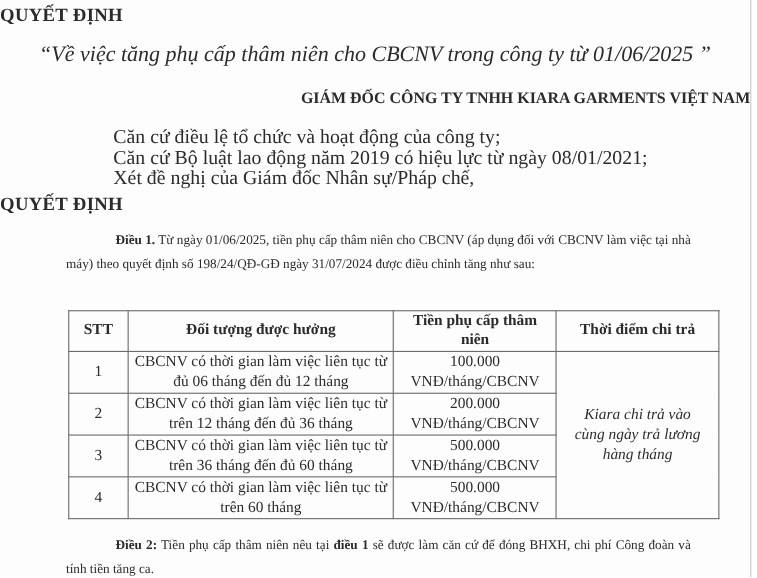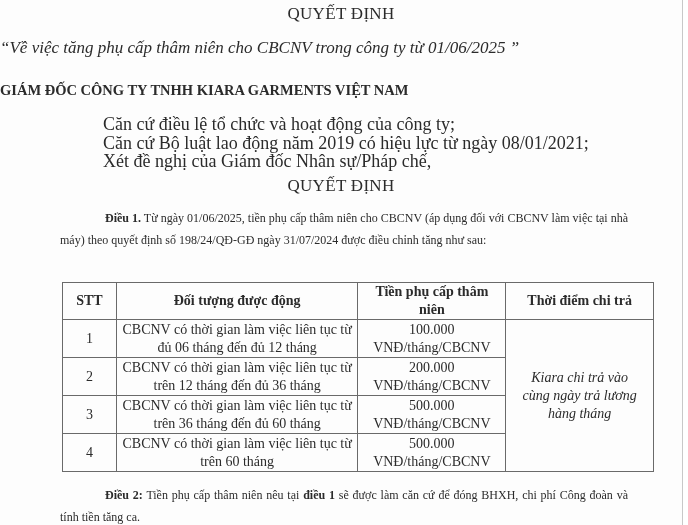--- a/index.html
+++ b/index.html
@@ -19,39 +19,38 @@
     position: absolute;
     left: 0; top: 0;
     width: 682px;
     height: 525px;
     background: #fdfdfd;
     border-right: 1px solid #c8c8c8;
   }
   .title {
     position: absolute;
     left: 0; width: 682px;
-    text-align: center;
-    font-weight: normal;
+    font-weight: bold;
     font-size: 17px;
     letter-spacing: 0.3px;
   }
   .t1 { top: 4px; }
   .subtitle {
     position: absolute;
     top: 38px;
     left: 0; width: 682px;
-    text-align: left;
+    text-align: center;
     font-style: italic;
-    font-size: 17px;
+    font-size: 20px;
   }
   .director {
     position: absolute;
     top: 82px;
     left: 0; width: 682px;
-    text-align: left;
+    text-align: right;
     font-weight: bold;
     font-size: 14.5px;
   }
   .basis {
     position: absolute;
     left: 103px;
     top: 115px;
     font-size: 18px;
     line-height: 18.5px;
   }
@@ -120,21 +119,21 @@
   <table class="allow">
     <colgroup>
         <col class="c1">
         <col class="c2">
         <col class="c3">
         <col class="c4">
       </colgroup>
     <thead>
       <tr>
         <th>STT</th>
-        <th>Đối tượng được động</th>
+        <th>Đối tượng được hưởng</th>
         <th>Tiền phụ cấp thâm niên</th>
         <th>Thời điểm chi trả</th>
       </tr>
     </thead>
     <tbody>
       <tr>
         <td>1</td>
         <td>CBCNV có thời gian làm việc liên tục từ đủ 06 tháng đến đủ 12 tháng</td>
         <td>
           <div>100.000</div>

